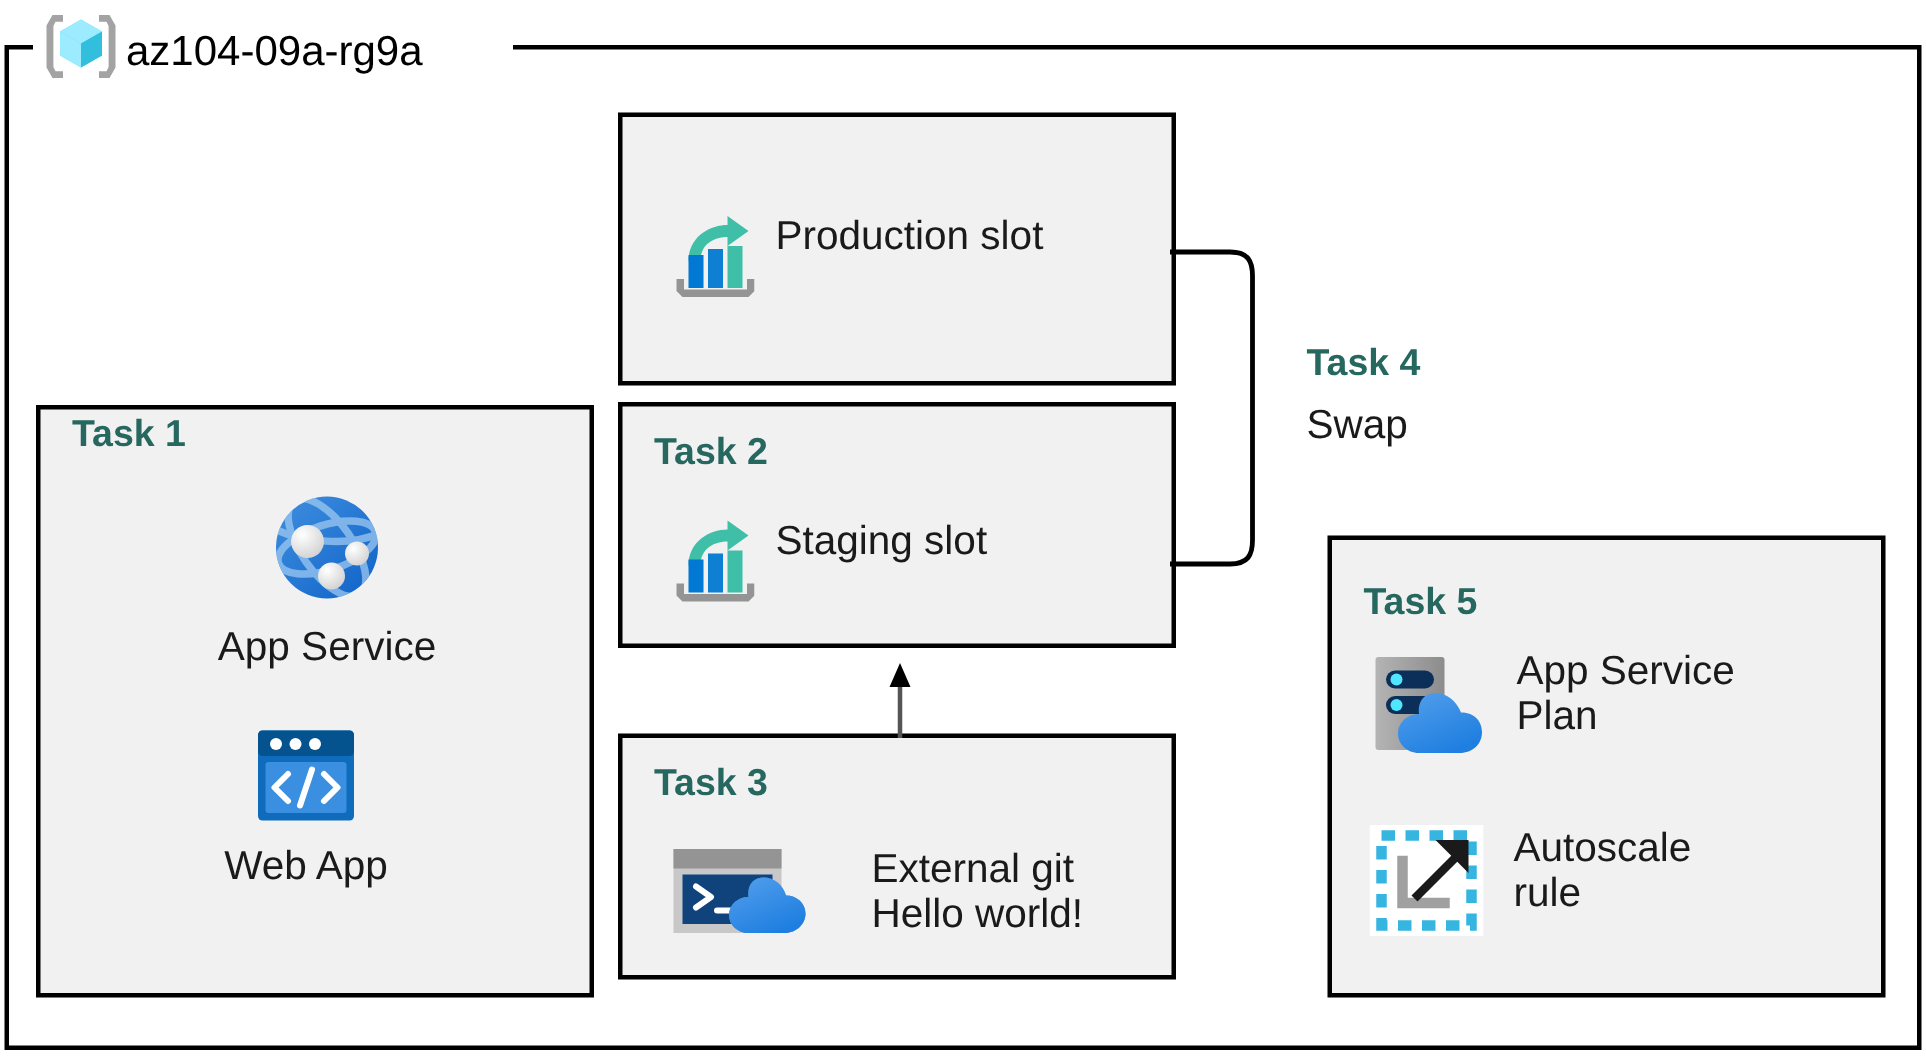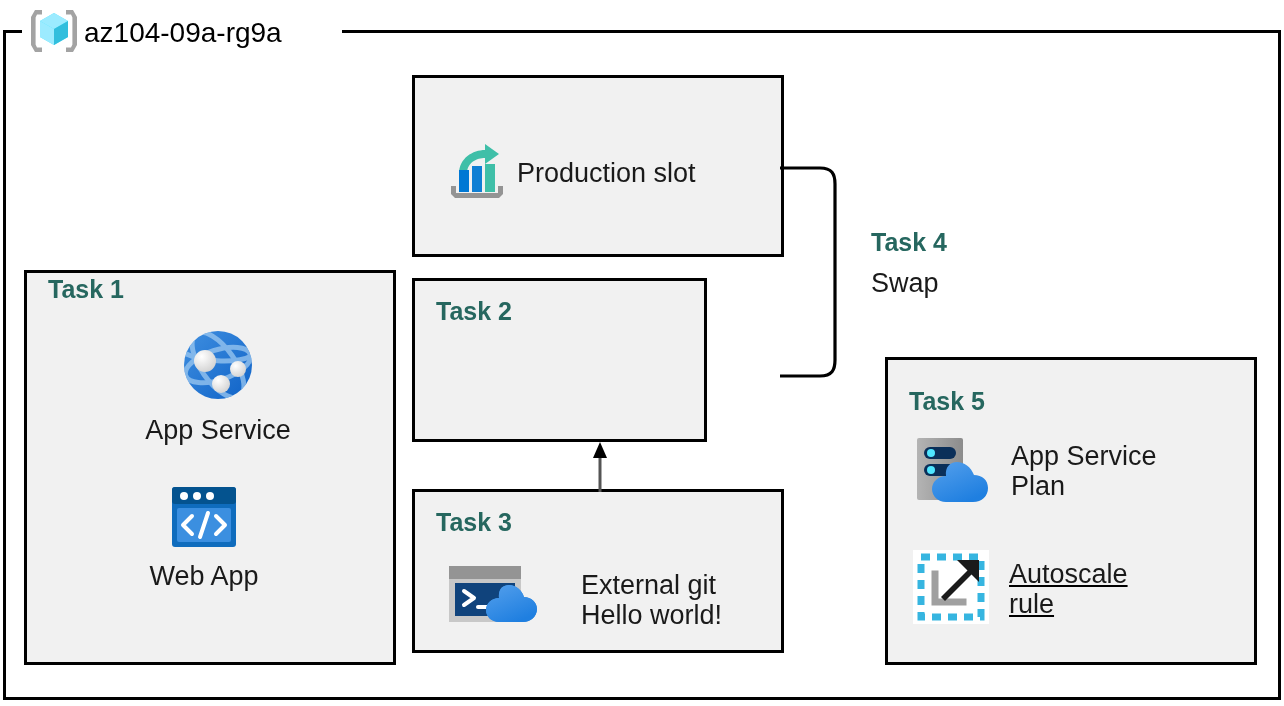--- a/index.html
+++ b/index.html
@@ -83,21 +83,20 @@
     display: flex;
     flex-direction: column;
     align-items: center;
     gap: 8px;
   }
   
   .h-item {
     position: absolute;
     display: flex;
     flex-direction: row;
-    align-items: center;
     gap: 14px;
   }
 
   .icon { display: block; flex: none; }
 
   
   .conn { position: absolute; overflow: visible; }
 
   #swap-label {
     position: absolute;
@@ -210,23 +209,35 @@
             <polyline points="22,31 13,40 22,49"></polyline>
             <polyline points="46,31 55,40 46,49"></polyline>
             <line x1="38" y1="28" x2="30" y2="52"></line>
           </g>
         </svg>
       </span>
       <span class="item-label" style="text-align:center;">Web App</span>
     </div>
   </div>
 
-  <div class="box" id="box-task2" style="left:412px; top:278px; width:295px; height:164px;">
+  <div class="box" id="box-task2" style="left:412px; top:268px; width:372px; height:164px;">
     <span class="task-label" style="left:21px; top:18px;">Task 2</span>
 
+    <div class="h-item" style="left:32px; top:74px;">
+      <span class="icon">
+        <svg width="56" height="58" viewBox="0 0 56 58">
+          <path d="M12 32 C12 16 26 8 38 8 L38 2 L52 12 L38 22 L38 16 C30 16 20 20 20 32 Z" fill="#3fbfa8"></path>
+          <rect x="12" y="28" width="10" height="22" fill="#0078d4"></rect>
+          <rect x="25" y="24" width="10" height="26" fill="#0f7fd4"></rect>
+          <rect x="38" y="22" width="10" height="28" fill="#3fbfa8"></rect>
+          <path d="M4 44 L4 52 L8 56 L52 56 L56 52 L56 44 L51 44 L51 51 L9 51 L9 44 Z" fill="#949494"></path>
+        </svg>
+      </span>
+      <span class="item-label">Staging slot</span>
+    </div>
   </div>
 
   <div class="box" id="box-task3" style="left:412px; top:489px; width:372px; height:164px;">
     <span class="task-label" style="left:21px; top:18px;">Task 3</span>
 
     <div class="h-item" style="left:32px; top:72px; gap:42px;">
       <span class="icon">
         <svg width="92" height="68" viewBox="0 0 92 68">
           <rect x="2" y="2" width="72" height="56" fill="#c8c8c8"></rect>
           <rect x="2" y="2" width="72" height="13" fill="#949494"></rect>
@@ -271,21 +282,21 @@
           <circle cx="18" cy="21" r="4" fill="#50e6ff"></circle>
           <rect x="11" y="32" width="32" height="12" rx="6" fill="#0b2f59"></rect>
           <circle cx="18" cy="38" r="4" fill="#50e6ff"></circle>
           <path d="M33 44 C25 44 19 50 19 57 C19 64 25 70 33 70 L60 70 C69 70 75 64 75 56 C75 48 69 43 61 43 C58 35 51 30 44 30 C37 30 32 35 33 44 Z" fill="url(#cloudGrad2)"></path>
         </svg>
       </span>
       <span class="item-label">App Service
 Plan</span>
     </div>
 
-    <div class="h-item" style="left:25px; top:190px; gap:20px;text-decoration:underline;">
+    <div class="h-item" style="left:25px; top:190px; gap:20px;">
       <span class="icon">
         <svg width="76" height="74" viewBox="0 0 76 74">
           <rect x="0" y="0" width="76" height="74" fill="#ffffff"></rect>
           <g stroke="#36b5e0" stroke-width="7" fill="none" stroke-dasharray="9 7" stroke-linecap="butt">
             <rect x="8" y="7" width="60" height="60"></rect>
           </g>
           <path d="M22 24 L22 52 L50 52" stroke="#a0a0a0" stroke-width="7" fill="none" stroke-linecap="square" stroke-linejoin="miter"></path>
           <g fill="#1a1a1a">
             <path d="M28 47 L57 18 L61 22 L32 51 Z"></path>
             <path d="M44 10 L66 10 L66 32 L58 24 L52 18 Z"></path>

